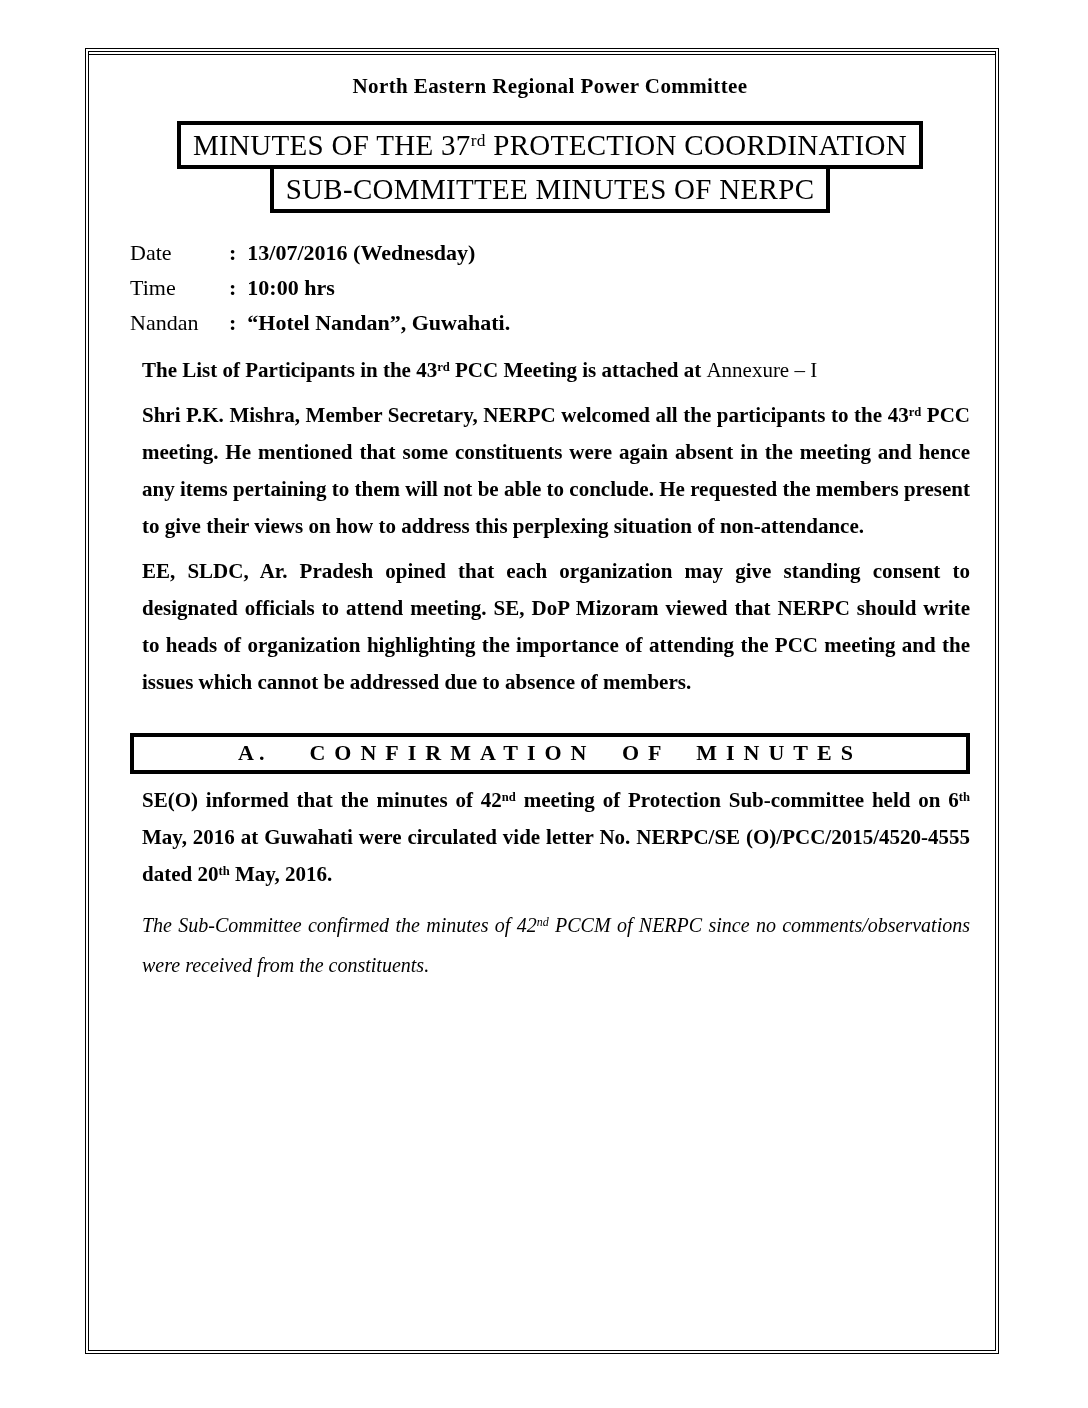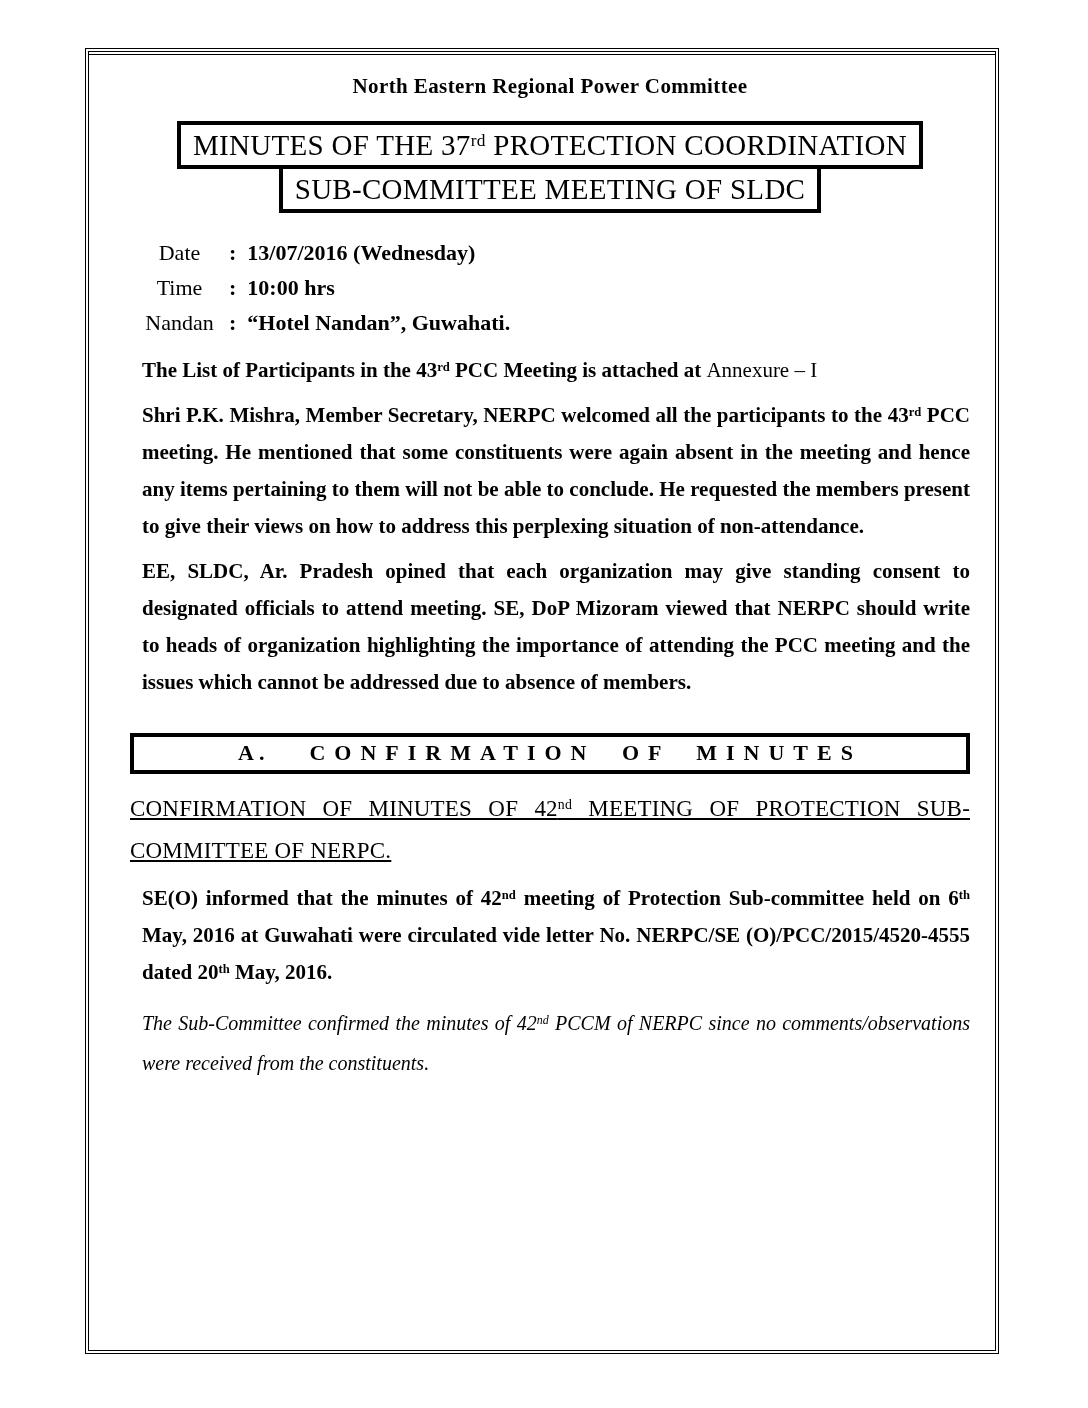--- a/index.html
+++ b/index.html
@@ -49,21 +49,21 @@
     display: inline-block;
     border: 4px solid #000000;
     padding: 0 12px;
     font-size: 29px;
     line-height: 40px;
     letter-spacing: 0.3px;
     white-space: nowrap;
   }
   .title-row.second .title-box { margin-top: -4px; }
   .meta { margin-top: 22px; font-size: 22px; }
-  .meta-row { display: flex; line-height: 35px; text-align: center; }
+  .meta-row { display: flex; line-height: 35px; }
   .meta-label { width: 99px; font-weight: normal; }
   .meta-colon { font-weight: bold; margin-right: 11px; }
   .meta-value { font-weight: bold; }
   .para {
     font-size: 21px;
     line-height: 37px;
     margin: 8px 0 0 12px;
     text-align: justify;
     font-weight: bold;
   }
@@ -111,21 +111,21 @@
 <div class="page">
   <div class="frame">
 
     <div class="org-name">North Eastern Regional Power Committee</div>
 
     <div class="title-wrap">
       <div class="title-row">
         <span class="title-box"><span>MINUTES OF THE 37</span><sup>rd</sup><span> PROTECTION COORDINATION</span></span>
       </div>
       <div class="title-row second">
-        <span class="title-box"><span>SUB-COMMITTEE MEETING OF SLDC</span></span>
+        <span class="title-box"><span>SUB-COMMITTEE MINUTES OF NERPC</span></span>
       </div>
     </div>
 
     <div class="meta">
       <div class="meta-row">
         <span class="meta-label">Date</span>
         <span class="meta-colon">:</span>
         <span class="meta-value">13/07/2016 (Wednesday)</span>
       </div>
       <div class="meta-row">
@@ -145,20 +145,19 @@
     <p class="para"><span>Shri P.K. Mishra, Member Secretary, NERPC welcomed all the participants to the 43</span><sup>rd</sup><span> PCC meeting. He mentioned that some constituents were again absent in the meeting and hence any items pertaining to them will not be able to conclude. He requested the members present to give their views on how to address this perplexing situation of non-attendance.</span></p>
 
     <p class="para"><span>EE, SLDC, Ar. Pradesh opined that each organization may give standing consent to designated officials to attend meeting. SE, DoP Mizoram viewed that NERPC should write to heads of organization highlighting the importance of attending the PCC meeting and the issues which cannot be addressed due to absence of members.</span></p>
 
 
 
     <div class="section-box">
       <span class="section-label">A.</span><span class="section-title">CONFIRMATION OF MINUTES</span>
     </div>
 
-    <p class="heading-underline"><span>CONFIRMATION OF MINUTES OF 42</span><sup>nd</sup><span> MEETING OF PROTECTION SUB-COMMITTEE OF NERPC.</span></p>
 
     <p class="para"><span>SE(O) informed that the minutes of 42</span><sup>nd</sup><span> meeting of Protection Sub-committee held on 6</span><sup>th</sup><span> May, 2016 at Guwahati were circulated vide letter No. NERPC/SE (O)/PCC/2015/4520-4555 dated 20</span><sup>th</sup><span> May, 2016.</span></p>
 
     <p class="para italic"><span>The Sub-Committee confirmed the minutes of 42</span><sup>nd</sup><span> PCCM of NERPC since no comments/observations were received from the constituents.</span></p>
 
   </div>
 </div>
 
 </body></html>

